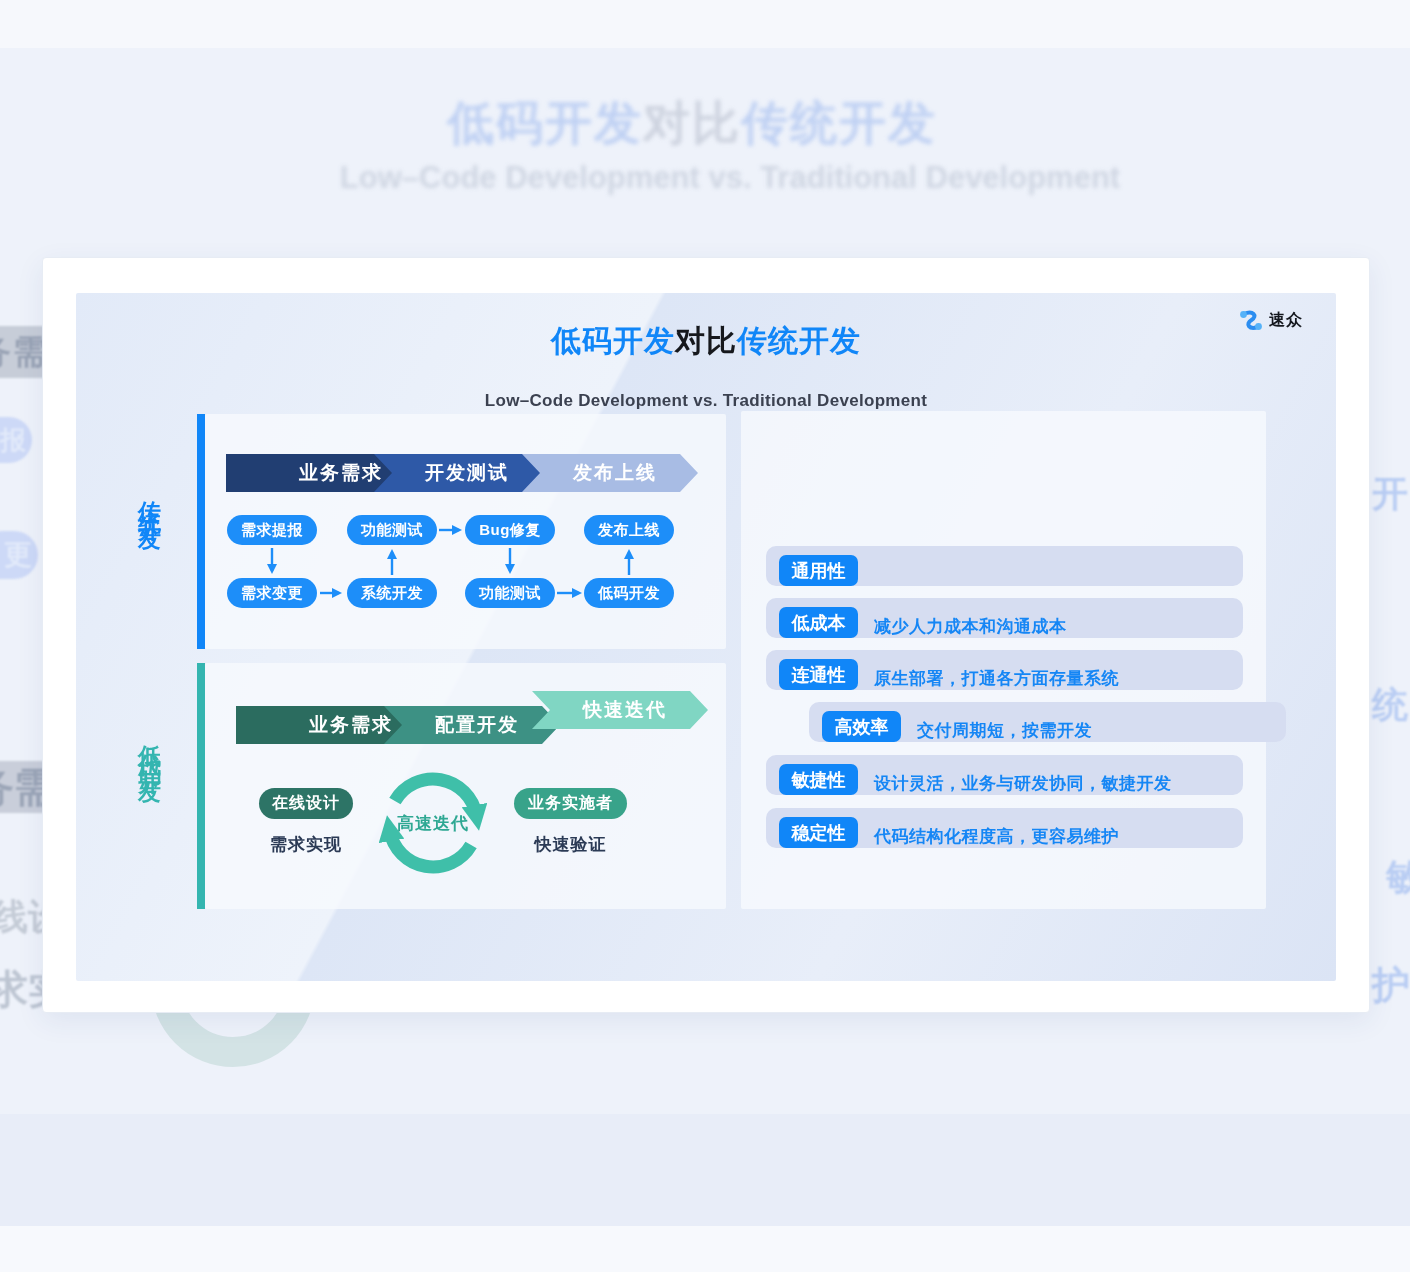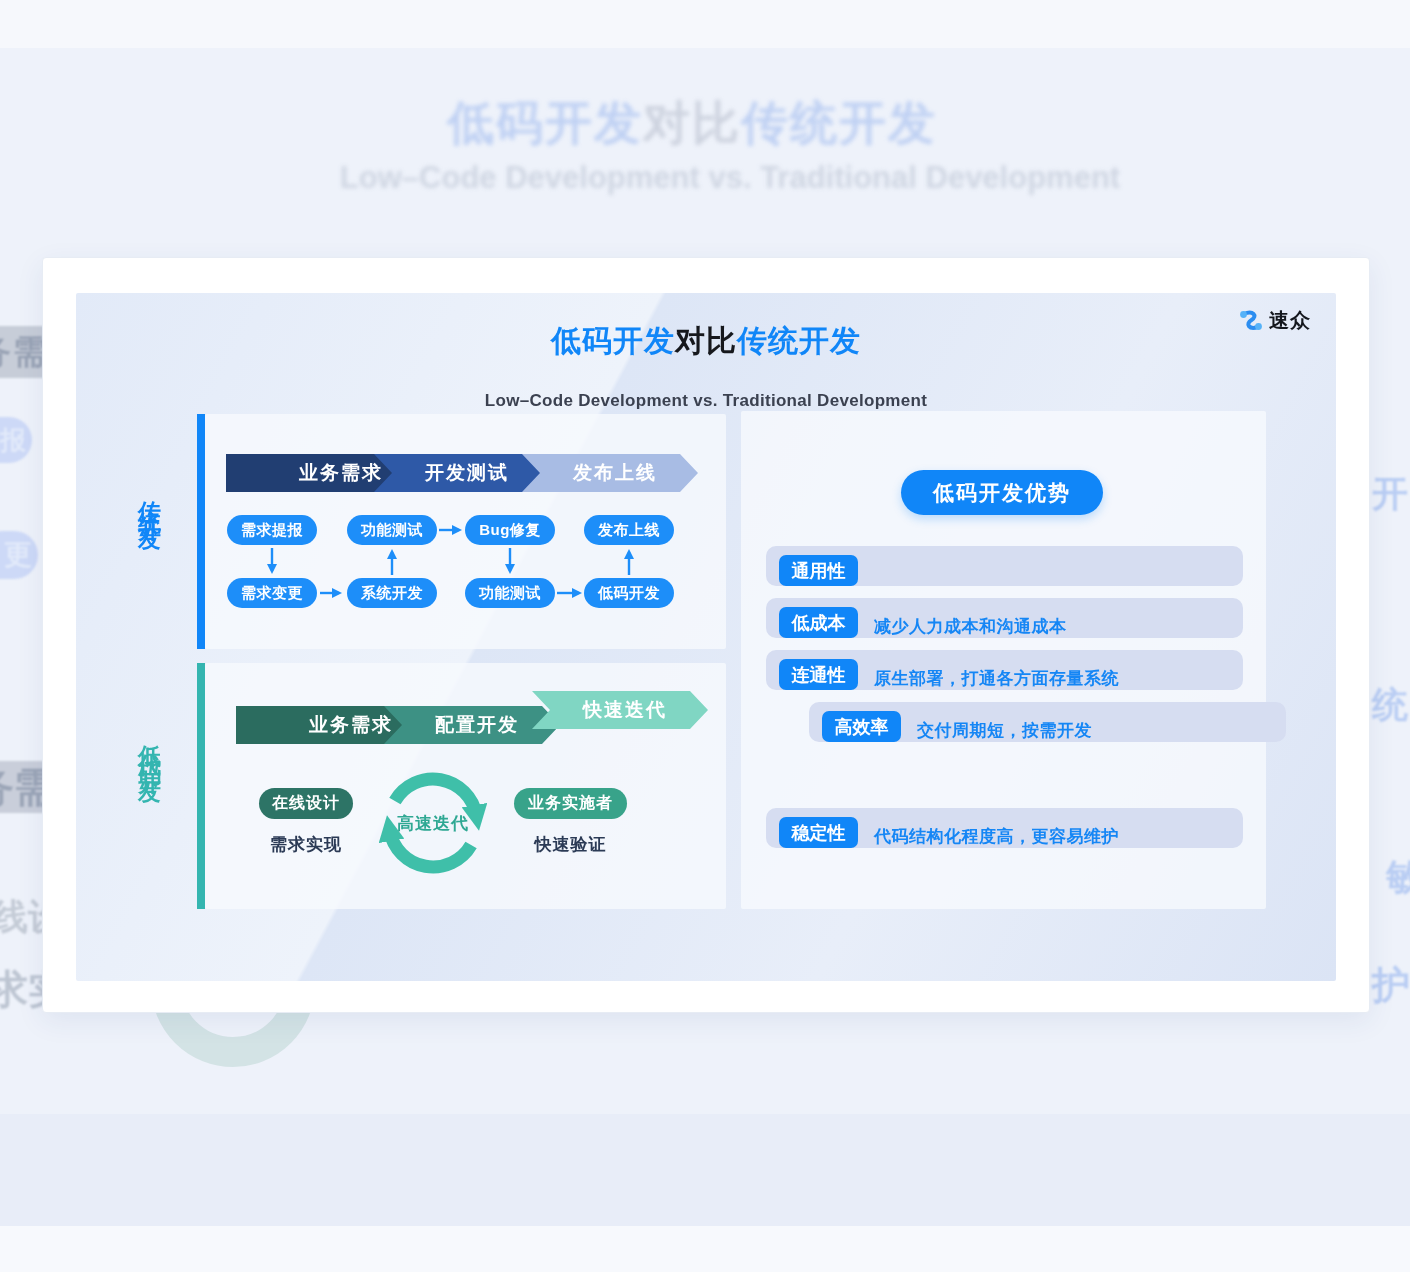--- a/index.html
+++ b/index.html
@@ -26,21 +26,21 @@
   .card{left:42px;top:257px;width:1328px;height:756px;background:#ffffff;border-radius:4px;
     border:1px solid #e7ecf4;box-shadow:0 8px 28px rgba(40,70,130,.08);box-sizing:border-box;z-index:5;}
   .inner{left:33px;top:35px;width:1260px;height:688px;border-radius:2px;
     background:linear-gradient(118deg,#e2eaf8 0%,#eef3fb 36%,#dde6f6 36.3%,#e8eef9 68%,#dbe4f5 100%);}
 
   .card-title{left:0;top:28px;width:1260px;text-align:center;font-size:30px;font-weight:bold;letter-spacing:1px;}
   .card-sub{left:0;top:66px;width:1260px;text-align:center;font-size:17px;font-weight:600;color:#3b4150;letter-spacing:.3px;margin-top:32px;}
   .t-blue{color:#1086f8;} .t-dark{color:#16181d;}
 
   .logo{left:1162px;top:14px;display:flex;align-items:center;gap:4px;}
-  .logo-text{font-size:20px;font-weight:600;color:#14171d;letter-spacing:1px;}
+  .logo-text{font-size:16px;font-weight:600;color:#14171d;letter-spacing:1px;}
 
   
   .vbar{width:8px;}
   .vlabel{writing-mode:vertical-rl;text-orientation:upright;font-weight:bold;font-size:23px;letter-spacing:9px;line-height:1;}
   .panel{background:rgba(247,250,254,.78);border-radius:2px;}
 
   
   .chev{position:absolute;height:38px;display:flex;align-items:center;justify-content:center;
     color:#fff;font-size:19px;font-weight:bold;letter-spacing:2px;}
   .chev-first{clip-path:polygon(0 0,calc(100% - 18px) 0,100% 50%,calc(100% - 18px) 100%,0 100%);padding-left:32px;}
@@ -168,37 +168,40 @@
           </defs>
           <g stroke="#3fbfa9" stroke-width="13" fill="none" stroke-linecap="butt">
             <path d="M 21.9 38 A 44 44 0 0 1 103.3 52.4" marker-end="url(#cyc)"></path>
             <path d="M 98.1 82 A 44 44 0 0 1 16.7 67.6" marker-end="url(#cyc)"></path>
           </g>
         </svg>
         <div class="abs cycle-label">高速迭代</div>
       </div>
 
       <div class="abs panel" style="left:665px;top:118px;width:525px;height:498px;">
-        <div class="abs adv-btn">低码开发优势</div>
 
         <div class="adv-row" style="top:135px;">
           <div class="adv-tag">通用性</div>
         </div>
         <div class="adv-row" style="top:187px;">
           <div class="adv-tag">低成本</div>
           <div class="adv-desc">减少人力成本和沟通成本</div>
         </div>
         <div class="adv-row" style="top:239px;">
           <div class="adv-tag">连通性</div>
           <div class="adv-desc">原生部署，打通各方面存量系统</div>
         </div>
         <div class="adv-row" style="top:291px;margin-left:43px;">
           <div class="adv-tag">高效率</div>
           <div class="adv-desc">交付周期短，按需开发</div>
         </div>
+        <div class="adv-row" style="top:344px;">
+          <div class="adv-tag">敏捷性</div>
+          <div class="adv-desc">设计灵活，业务与研发协同，敏捷开发</div>
+        </div>
         <div class="adv-row" style="top:397px;">
           <div class="adv-tag">稳定性</div>
           <div class="adv-desc">代码结构化程度高，更容易维护</div>
         </div>
       </div>
 
     </div>
   </div>
 </div>
 

